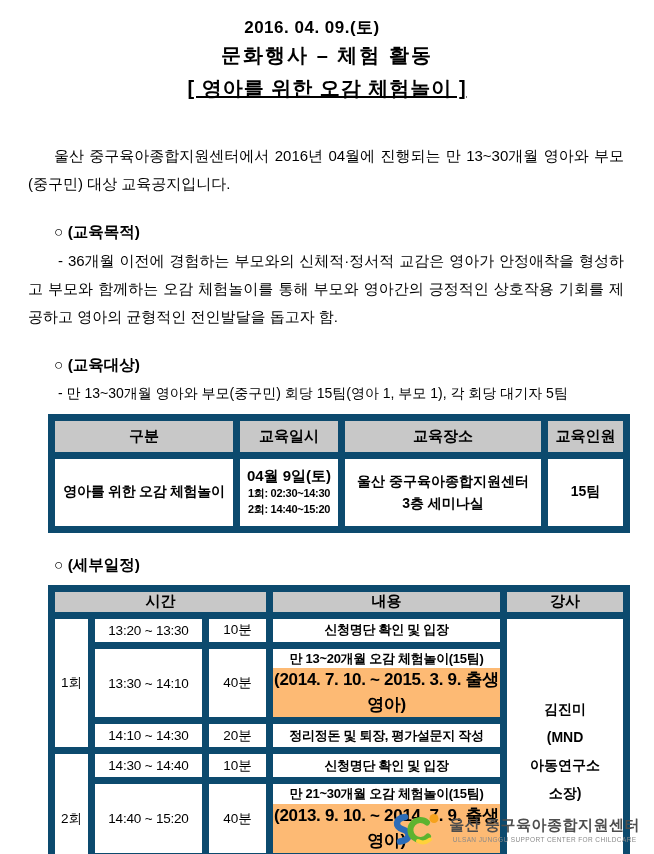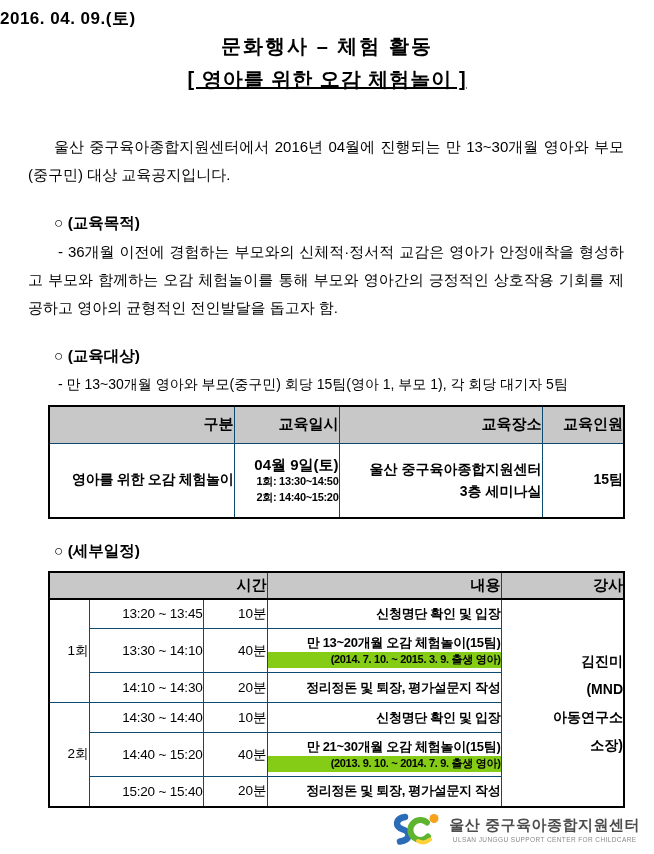--- a/index.html
+++ b/index.html
@@ -1,50 +1,50 @@
 <!DOCTYPE html>
 <html><head>
 <meta charset="utf-8">
 <style>
   * { margin:0; padding:0; box-sizing:border-box; }
   html,body { background:#ffffff; }
   body { font-family:"Liberation Sans", sans-serif; color:#000; }
   .page { position:relative; width:654px; height:854px; background:#fff; overflow:hidden; }
 
-  .date-line { padding:7px 30px 0 0; text-align:left; font-size:17px; font-weight:bold; letter-spacing:0.5px; }
+  .date-line { padding:16px 30px 0 0; text-align:center; font-size:17px; font-weight:bold; letter-spacing:0.5px; }
   .doc-title { margin-top:3px; text-align:center; font-size:20px; font-weight:bold; letter-spacing:2px; }
   .doc-subtitle { margin-top:6px; text-align:center; font-size:20px; font-weight:bold; letter-spacing:1px;text-decoration:underline; }
 
   .intro-par { margin:40px 30px 0 28px; font-size:15px; line-height:1.87; text-align:justify; text-indent:26px; }
 
   .sec-heading { margin:24px 0 0 54px; font-size:15.5px; font-weight:bold; }
   .sec-body { margin:4px 30px 0 28px; font-size:15px; line-height:1.87; text-align:justify; text-indent:30px; }
   .sec-body-single { margin:6px 30px 0 58px; font-size:14px; line-height:1.6; }
 
   table { border-collapse:collapse; margin:9px 0 0 48px; border:2px solid #000; table-layout:fixed; }
-  th, td { border:1px solid #0c4a6e; text-align:right; vertical-align:middle; overflow:hidden; }
+  th, td { border:7px solid #0c4a6e; text-align:center; vertical-align:middle; overflow:hidden; }
   th { background:#c8c8c8; font-size:15px; font-weight:bold; }
 
   .t1 { width:575px; }
   .t1 th { height:38px; }
   .t1 td { height:74px; font-weight:bold; }
   .t1 .cat-cell { font-size:14px; letter-spacing:-0.3px; }
   .t1 .dt-main { font-size:15px; line-height:1.3; }
   .t1 .dt-sub { font-size:11px; line-height:1.45; letter-spacing:-0.3px; }
   .t1 .place-cell { font-size:14px; line-height:1.6; white-space:pre-line; }
   .t1 .cap-cell { font-size:14px; }
 
   .t2 { width:575px; }
   .t2 th { height:27px; border-bottom:2px solid #000; }
   .t2 td { font-size:13.5px; padding:0; }
   .t2 .grp-cell { font-size:13.5px; }
   .t2 .time-cell { letter-spacing:-0.2px; }
   .t2 .cont-cell { font-weight:bold; font-size:13px; letter-spacing:-0.3px; }
   .t2 .cont-line1 { display:block; line-height:1.5; }
-  .t2 .cont-line2 { display:block; line-height:1.45; font-size:11px; background:#84cc16; }
+  .t2 .cont-line2 { display:block; line-height:1.45; font-size:17px; background:#fdba74; }
   .t2 .inst-cell { font-weight:bold; font-size:14px; line-height:2.0; white-space:pre-line; }
 
   .footer { position:absolute; right:14px; bottom:6px; display:flex; align-items:center; gap:7px; }
   .logo-mark { display:block; }
   .logo-text { display:flex; flex-direction:column; align-items:center; }
   .logo-kr { font-size:15px; font-weight:bold; color:#4d4d4d; letter-spacing:0.5px; }
   .logo-en { font-size:6.5px; color:#8a8a8a; letter-spacing:0.4px; margin-top:1px; }
 </style>
 </head>
 <body>
@@ -75,21 +75,21 @@
         <tr>
       <th>구분</th>
       <th>교육일시</th>
       <th>교육장소</th>
       <th>교육인원</th>
     </tr>
     <tr>
       <td class="cat-cell">영아를 위한 오감 체험놀이</td>
       <td>
         <div class="dt-main">04월 9일(토)</div>
-        <div class="dt-sub">1회: 13:30~14:50</div>
+        <div class="dt-sub">1회: 02:30~14:30</div>
         <div class="dt-sub">2회: 14:40~15:20</div>
       </td>
       <td class="place-cell">울산 중구육아종합지원센터
 3층 세미나실</td>
       <td class="cap-cell">15팀</td>
     </tr>
   </tbody>
     </table>
 
   <div class="sec-heading" style="margin-top:22px;">○ (세부일정)</div>
@@ -103,21 +103,21 @@
         <col style="width:123px">
       </colgroup>
     <tbody>
         <tr>
       <th colspan="3">시간</th>
       <th>내용</th>
       <th>강사</th>
     </tr>
     <tr style="height:30px">
       <td rowspan="3" class="grp-cell">1회</td>
-      <td class="time-cell">13:20 ~ 13:45</td>
+      <td class="time-cell">13:20 ~ 13:30</td>
       <td>10분</td>
       <td class="cont-cell">신청명단 확인 및 입장</td>
       <td rowspan="6" class="inst-cell">김진미
 (MND
 아동연구소
 소장)</td>
     </tr>
     <tr style="height:44px">
       <td class="time-cell">13:30 ~ 14:10</td>
       <td>40분</td>

